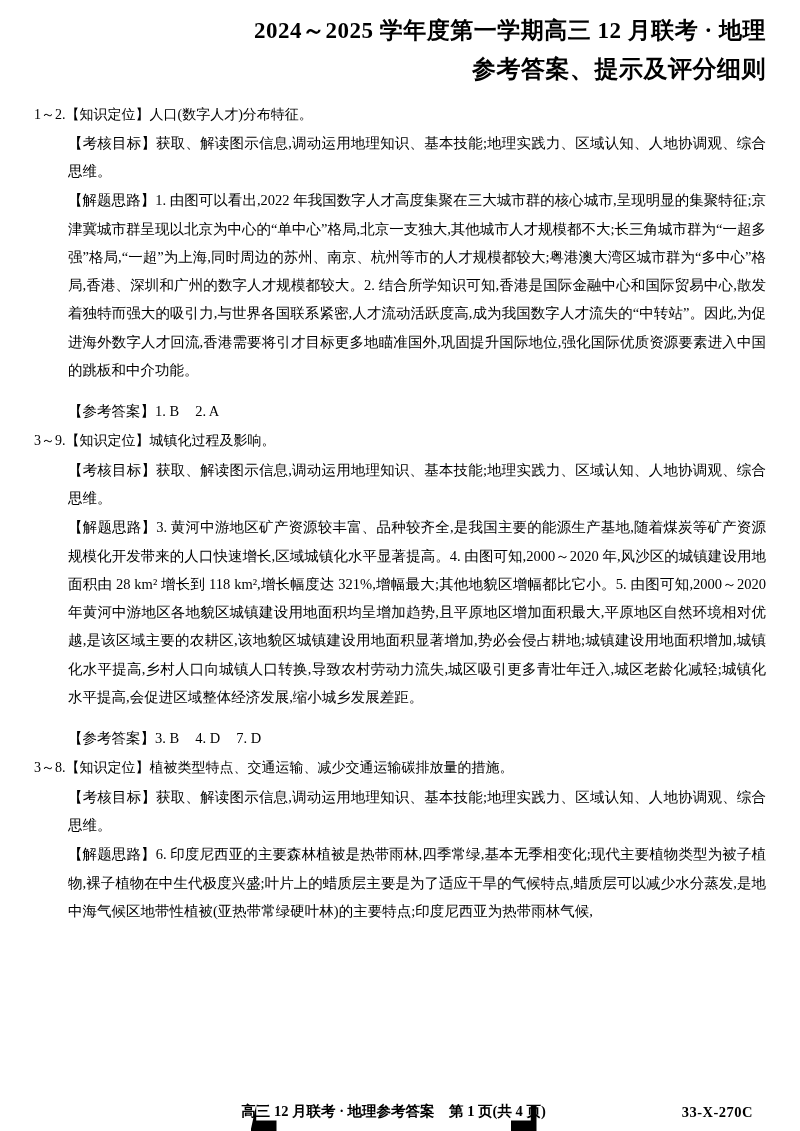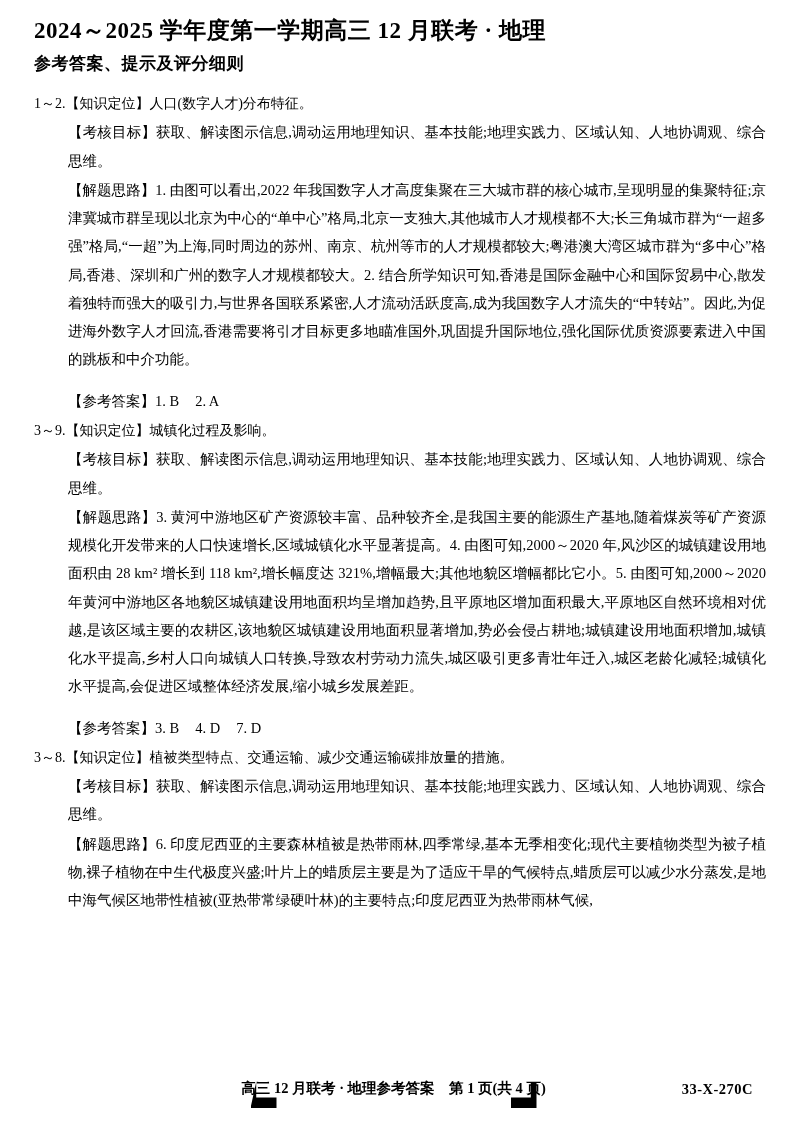--- a/index.html
+++ b/index.html
@@ -16,32 +16,32 @@
     overflow: hidden;
   }
   .page {
     width: 800px;
     height: 1131px;
     box-sizing: border-box;
     padding: 14px 34px 0 34px;
     position: relative;
   }
   .title-block {
-    text-align: left;
+    text-align: right;
     margin-bottom: 10px;
   }
   .title-main {
     font-size: 23px;
     font-weight: bold;
     letter-spacing: 0.5px;
     line-height: 1.5;
     white-space: nowrap;
   }
   .title-sub {
-    font-size: 17px;
+    font-size: 24px;
     font-weight: bold;
     letter-spacing: 0.5px;
     line-height: 1.5;
     margin-top: 2px;
   }
   .content {
     margin-top: 14px;
   }
   .qgroup {
     margin-bottom: 2px;
@@ -68,21 +68,21 @@
     margin: 13px 0 1px 0;
     padding-left: 34px;
   }
   .answer-space {
     display: inline-block;
     width: 16px;
   }
   .footer {
     position: absolute;
     left: 0;
-    bottom: 23px;
+    bottom: 0;
     width: 787px;
     height: 34px;
   }
   .footer-center {
     position: absolute;
     left: 0;
     right: 0;
     bottom: 10px;
     text-align: center;
     font-size: 14.5px;

